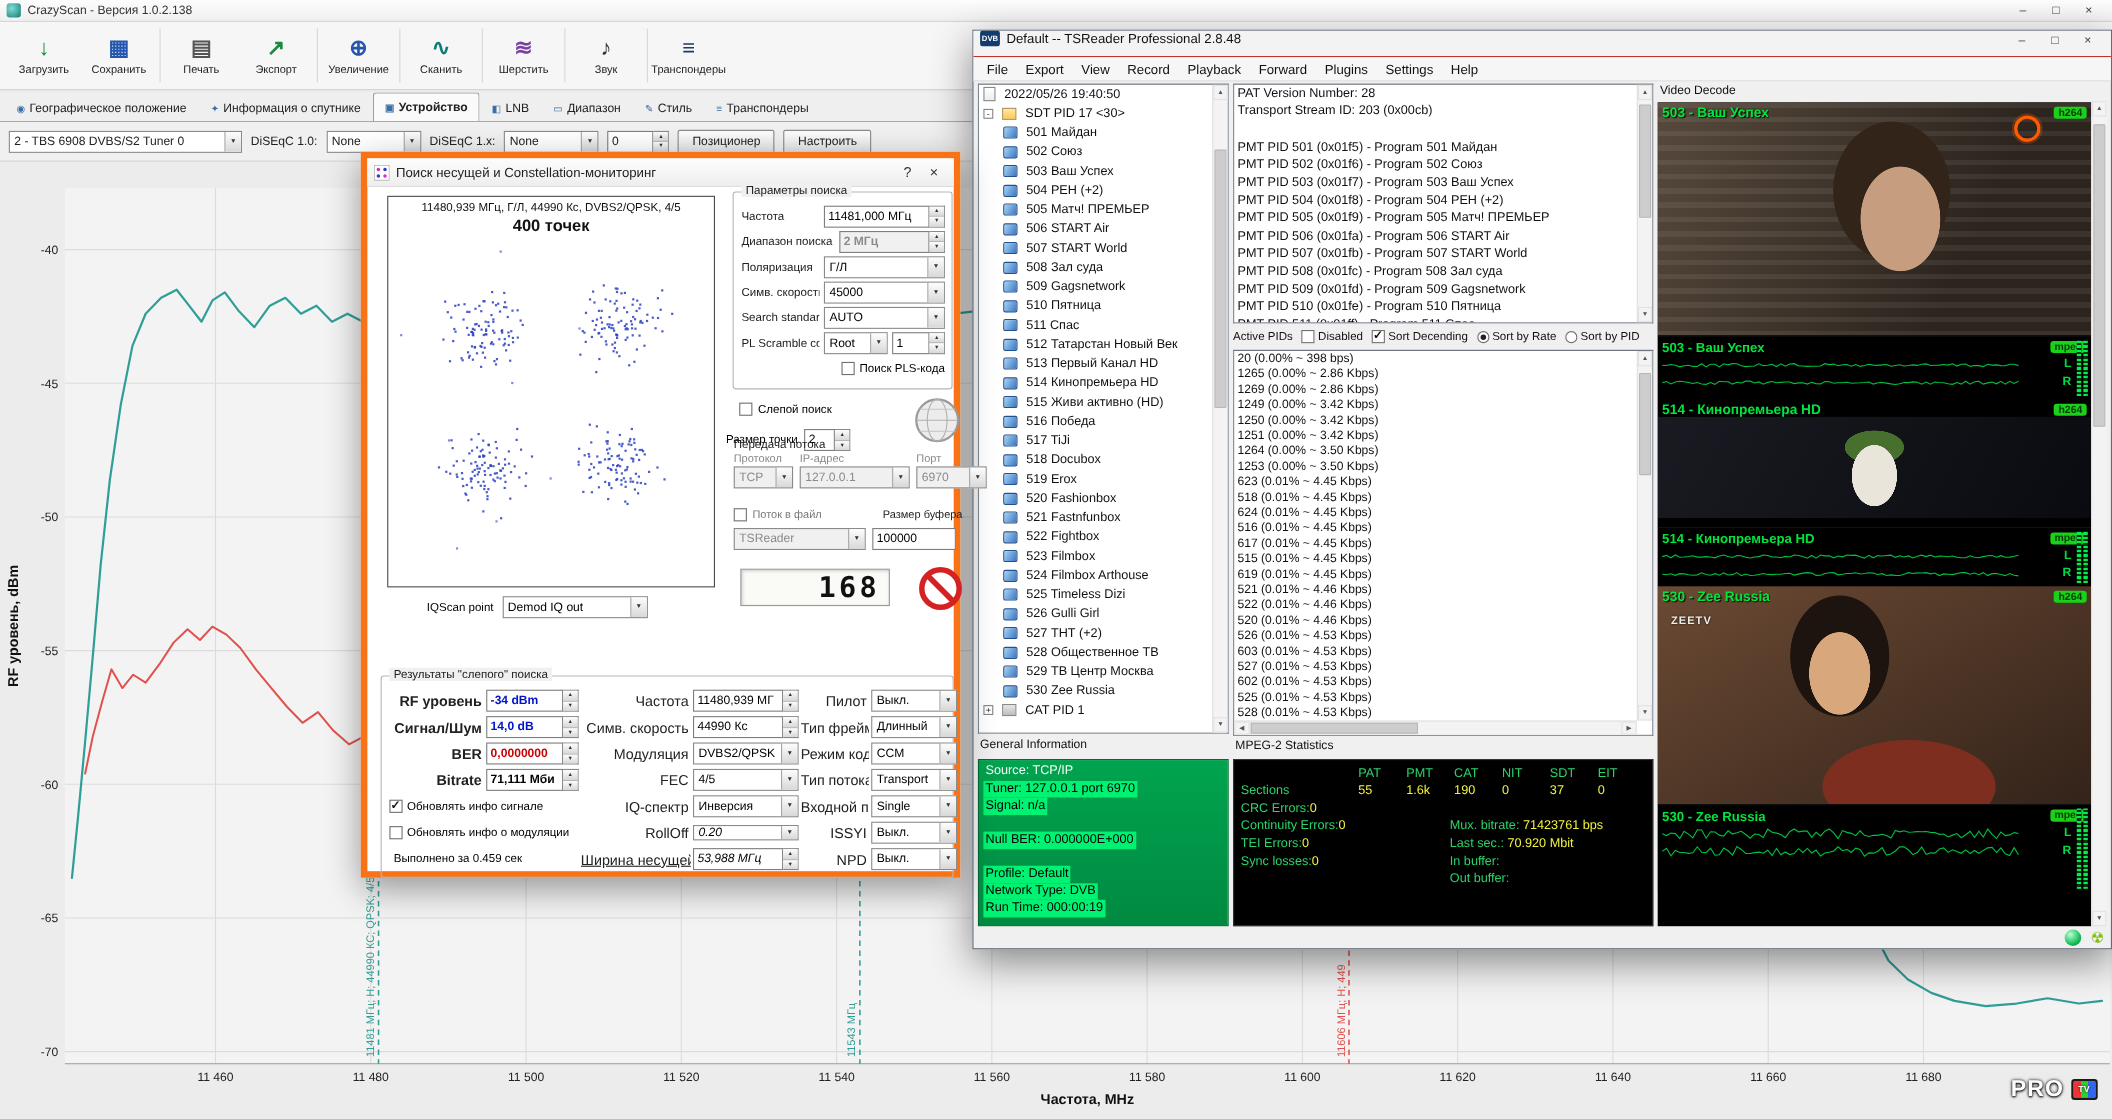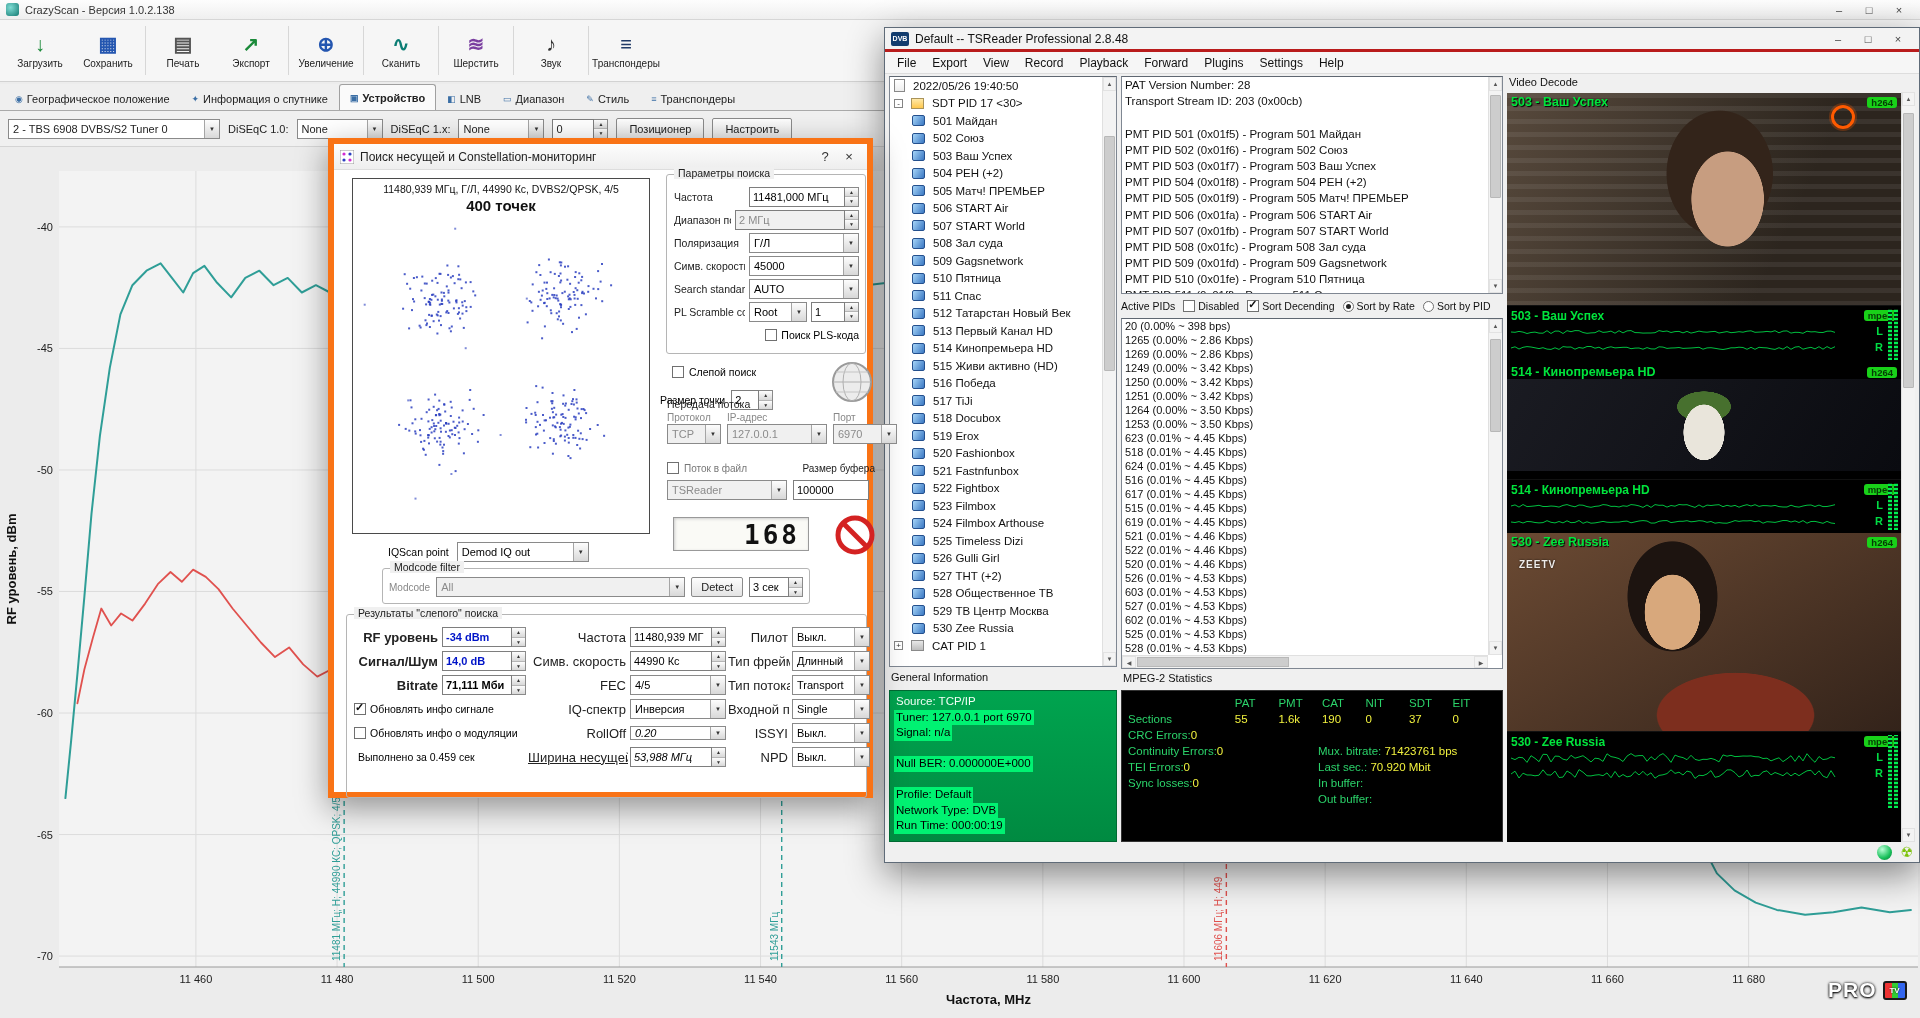--- a/index.html
+++ b/index.html
@@ -61,21 +61,21 @@
 .dim-label{font-size:10px;color:#888}
 .seg7{position:absolute;left:339px;top:373px;width:136px;height:34px;background:#fafaf6;border:1px solid #999;box-shadow:inset 1px 1px 3px #ccc;font-family:"DejaVu Sans Mono",monospace;font-size:26px;font-weight:bold;color:#111;text-align:right;padding:2px 8px;letter-spacing:3px}
 .res-row{display:grid;grid-template-columns:86px 84px 100px 96px 62px 78px;gap:2px;align-items:center;height:24px}
 .rl{font-size:13px;text-align:right;padding-right:2px;white-space:nowrap;overflow:hidden;color:#222}
 .rl.bold{font-weight:bold}.rl.underline{text-decoration:underline}
 .res-check{grid-column:span 2;display:flex;align-items:center;gap:4px;font-size:10.5px}
 .res-text{grid-column:span 2;font-size:10.5px;padding-left:4px}
 
 
 .ts-win{position:absolute;left:884px;top:27px;width:1036px;height:836px;background:#f0f0f0;border:1px solid #5f6b78;box-shadow:0 12px 34px rgba(0,0,0,.45);z-index:10}
-.ts-title{height:24px;display:flex;align-items:center;gap:6px;padding:0 6px;font-size:12px;color:#111;background:#f3f3f3;border-bottom:3px solid #b91c1c}
+.ts-title{height:24px;display:flex;gap:6px;padding:0 6px;font-size:12px;color:#111;background:#f3f3f3;border-bottom:1px solid #b91c1c}
 .ts-icon{width:18px;height:14px;background:#123c6e;color:#fff;font-size:7px;font-weight:bold;display:flex;align-items:center;justify-content:center;border-radius:2px}
 .ts-title .wc{margin-left:auto;display:flex}
 .ts-menu{height:22px;display:flex;align-items:center;padding:0 4px;font-size:12px;color:#111;border-bottom:1px solid #ddd;background:#f6f6f6}
 .ts-menu span{padding:2px 8px}
 .ts-body{position:absolute;left:4px;right:4px;top:48px;bottom:20px;display:flex;gap:4px}
 .tspanel{background:#fff;border:1px solid #7f8792;border-top-color:#5f6771;position:relative;overflow:hidden}
 .col-l{width:228px;display:flex;flex-direction:column;gap:4px}
 .col-m{width:382px;display:flex;flex-direction:column;gap:3px}
 .col-r{flex:1;display:flex;flex-direction:column;gap:2px;position:relative}
 .sec-label{font-size:11px;color:#111;padding-left:2px;height:15px}
@@ -1166,21 +1166,21 @@
             <span class="vwrap" style="width: 110px;">
               <span class="vb">11481,000 МГц</span>
               <span class="sp">
                 <span>▲</span>
                 <span>▼</span>
               </span>
             </span>
           </div>
           <div class="prm-row">
             <span class="pl">Диапазон поиска</span>
-            <span class="vwrap" style="width: 124px;">
+            <span class="vwrap" style="width: 96px; font-weight: bold;">
               <span class="vb dis">2 МГц</span>
               <span class="sp">
                 <span>▲</span>
                 <span>▼</span>
               </span>
             </span>
           </div>
           <div class="prm-row">
             <span class="pl">Поляризация</span>
             <span class="sel" style="width: 110px;">
@@ -1295,38 +1295,20 @@
         </span>
     </div>
 
     <div class="seg7">168</div>
 
     <svg style="position:absolute;left:500px;top:370px" width="42" height="42">
       <circle cx="21" cy="21" r="17" fill="#fff" stroke="#d42222" stroke-width="5"></circle>
       <line x1="9" y1="9" x2="33" y2="33" stroke="#d42222" stroke-width="5"></line>
     </svg>
 
-    <div class="grp" style="left:48px;top:424px;width:428px;height:36px">
-      <span class="gt">Modcode filter</span>
-      <div style="position:absolute;left:6px;right:6px;top:8px;display:flex;align-items:center;gap:6px">
-        <span class="dim-label">Modcode</span>
-        <span class="sel dis" style="flex:1">
-            <span>All</span>
-            <span class="da">▼</span>
-          </span>
-        <span class="btn" style="height:20px;padding:0 9px">Detect</span>
-        <span class="vwrap" style="width:54px">
-            <span class="vb">3 сек</span>
-            <span class="sp">
-              <span>▲</span>
-              <span>▼</span>
-            </span>
-          </span>
-      </div>
-    </div>
 
     <div class="grp" style="left:12px;top:470px;width:521px;height:184px">
       <span class="gt">Результаты "слепого" поиска</span>
       <div id="res-rows" style="position:absolute;left:7px;right:6px;top:10px">
           <div class="res-row">
             <span class="rl bold">RF уровень</span>
             <span class="vwrap">
               <span class="vb blue">-34 dBm</span>
               <span class="sp">
                 <span>▲</span>
@@ -1364,20 +1346,40 @@
                 <span>▼</span>
               </span>
             </span>
             <span class="rl">Тип фрейма</span>
             <span class="sel" style="height: 20px;">
               <span>Длинный</span>
               <span class="da">▼</span>
             </span>
           </div>
           <div class="res-row">
+            <span class="rl bold">BER</span>
+            <span class="vwrap">
+              <span class="vb red">0,0000000</span>
+              <span class="sp">
+                <span>▲</span>
+                <span>▼</span>
+              </span>
+            </span>
+            <span class="rl">Модуляция</span>
+            <span class="sel" style="height: 20px;">
+              <span>DVBS2/QPSK</span>
+              <span class="da">▼</span>
+            </span>
+            <span class="rl">Режим кода</span>
+            <span class="sel" style="height: 20px;">
+              <span>CCM</span>
+              <span class="da">▼</span>
+            </span>
+          </div>
+          <div class="res-row">
             <span class="rl bold">Bitrate</span>
             <span class="vwrap">
               <span class="vb bold">71,111 Мби</span>
               <span class="sp">
                 <span>▲</span>
                 <span>▼</span>
               </span>
             </span>
             <span class="rl">FEC</span>
             <span class="sel" style="height: 20px;">

